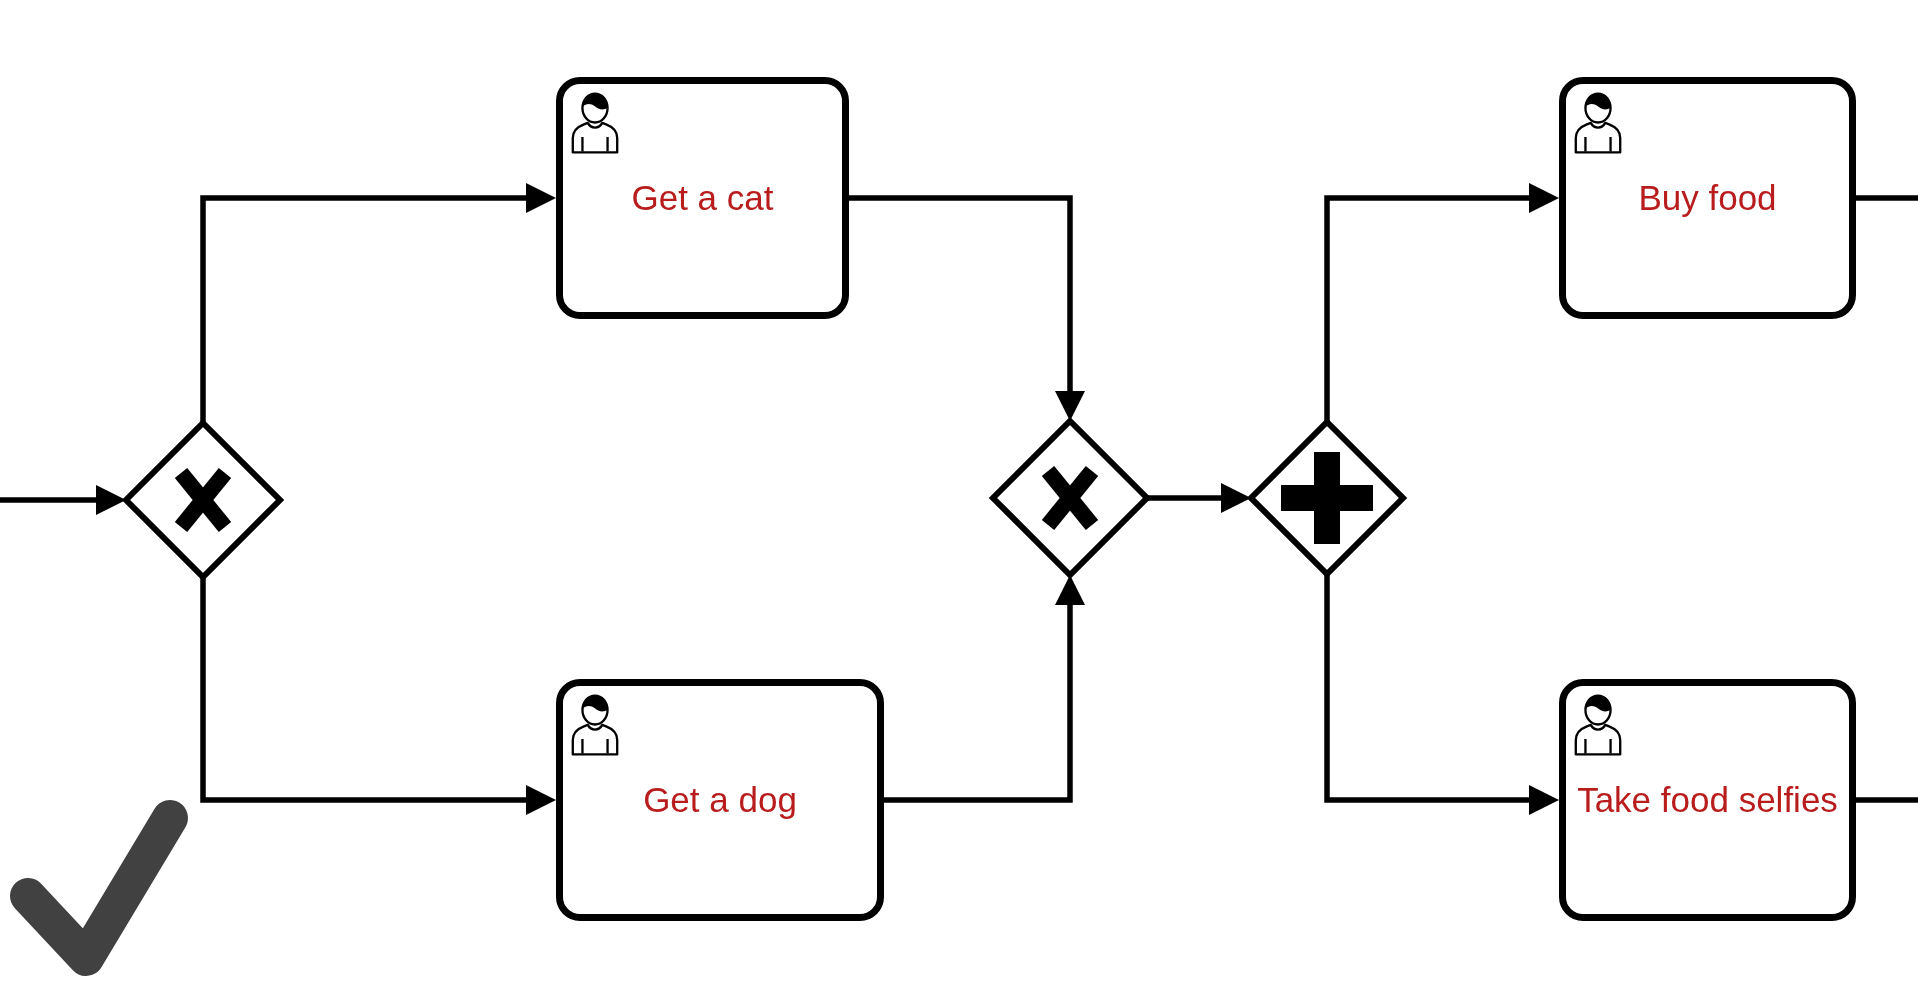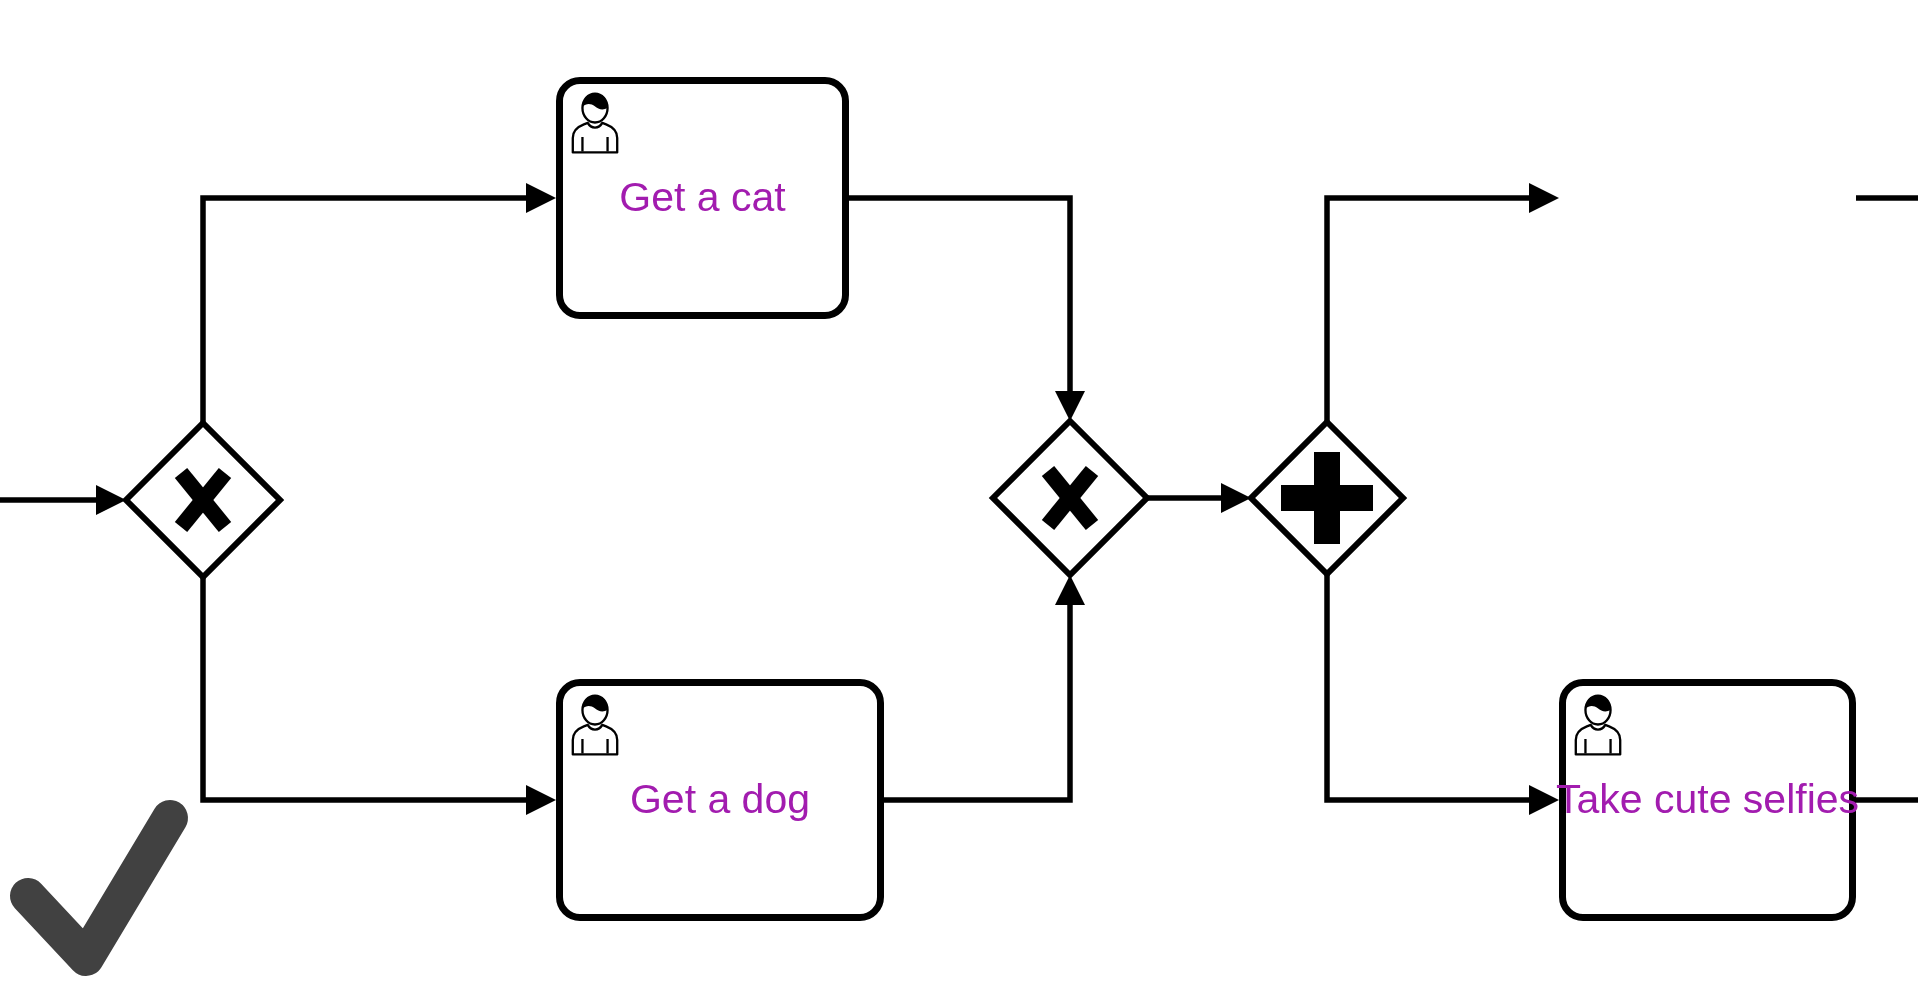--- a/index.html
+++ b/index.html
@@ -26,22 +26,22 @@
     box-sizing: border-box;
     background: #ffffff;
     border: 7px solid #000000;
     border-radius: 24px;
     z-index: 2;
     display: flex;
     align-items: center;
     justify-content: center;
   }
   .task-label {
-    font-size: 41px;
-    color: #a21caf;
+    font-size: 35px;
+    color: #b91c1c;
     white-space: nowrap;
     line-height: 1.1;
     text-align: center;
   }
   .user-icon {
     position: absolute;
     left: 4px;
     top: 6px;
     width: 56px;
     height: 66px;
@@ -158,25 +158,35 @@
     <svg class="user-icon" viewBox="0 0 58 67">
       <path d="M6 64 L6 49 C6 41 11 37.5 17.5 35 L21.5 33.4 C23.2 36.6 25.8 38.3 29 38.3 C32.2 38.3 34.8 36.6 36.5 33.4 L40.5 35 C47 37.5 52 41 52 49 L52 64 Z" fill="#ffffff" stroke="#000000" stroke-width="2.4" stroke-linejoin="round"></path>
       <ellipse cx="29" cy="18" rx="13" ry="15" fill="#ffffff" stroke="#000000" stroke-width="2.4"></ellipse>
       <path d="M16.3 16.5 C16.8 6.5 22 3 29 3 C37 3 41.8 8 42 17.8 C37.5 20.8 32.5 19.5 28.8 16.2 C24.5 12.5 19.3 13.2 16.3 16.5 Z" fill="#000000"></path>
       <path d="M16 48 L16 63" stroke="#000000" stroke-width="2.4"></path>
       <path d="M42 48 L42 63" stroke="#000000" stroke-width="2.4"></path>
     </svg>
     <span class="task-label">Get a dog</span>
   </div>
 
+  <div class="task" style="left:1559px; top:77px; width:297px; height:242px;">
+    <svg class="user-icon" viewBox="0 0 58 67">
+      <path d="M6 64 L6 49 C6 41 11 37.5 17.5 35 L21.5 33.4 C23.2 36.6 25.8 38.3 29 38.3 C32.2 38.3 34.8 36.6 36.5 33.4 L40.5 35 C47 37.5 52 41 52 49 L52 64 Z" fill="#ffffff" stroke="#000000" stroke-width="2.4" stroke-linejoin="round"></path>
+      <ellipse cx="29" cy="18" rx="13" ry="15" fill="#ffffff" stroke="#000000" stroke-width="2.4"></ellipse>
+      <path d="M16.3 16.5 C16.8 6.5 22 3 29 3 C37 3 41.8 8 42 17.8 C37.5 20.8 32.5 19.5 28.8 16.2 C24.5 12.5 19.3 13.2 16.3 16.5 Z" fill="#000000"></path>
+      <path d="M16 48 L16 63" stroke="#000000" stroke-width="2.4"></path>
+      <path d="M42 48 L42 63" stroke="#000000" stroke-width="2.4"></path>
+    </svg>
+    <span class="task-label">Buy food</span>
+  </div>
 
   <div class="task" style="left:1559px; top:679px; width:297px; height:242px;">
     <svg class="user-icon" viewBox="0 0 58 67">
       <path d="M6 64 L6 49 C6 41 11 37.5 17.5 35 L21.5 33.4 C23.2 36.6 25.8 38.3 29 38.3 C32.2 38.3 34.8 36.6 36.5 33.4 L40.5 35 C47 37.5 52 41 52 49 L52 64 Z" fill="#ffffff" stroke="#000000" stroke-width="2.4" stroke-linejoin="round"></path>
       <ellipse cx="29" cy="18" rx="13" ry="15" fill="#ffffff" stroke="#000000" stroke-width="2.4"></ellipse>
       <path d="M16.3 16.5 C16.8 6.5 22 3 29 3 C37 3 41.8 8 42 17.8 C37.5 20.8 32.5 19.5 28.8 16.2 C24.5 12.5 19.3 13.2 16.3 16.5 Z" fill="#000000"></path>
       <path d="M16 48 L16 63" stroke="#000000" stroke-width="2.4"></path>
       <path d="M42 48 L42 63" stroke="#000000" stroke-width="2.4"></path>
     </svg>
-    <span class="task-label">Take cute selfies</span>
+    <span class="task-label">Take food selfies</span>
   </div>
 
 </div>
 
 </body></html>

